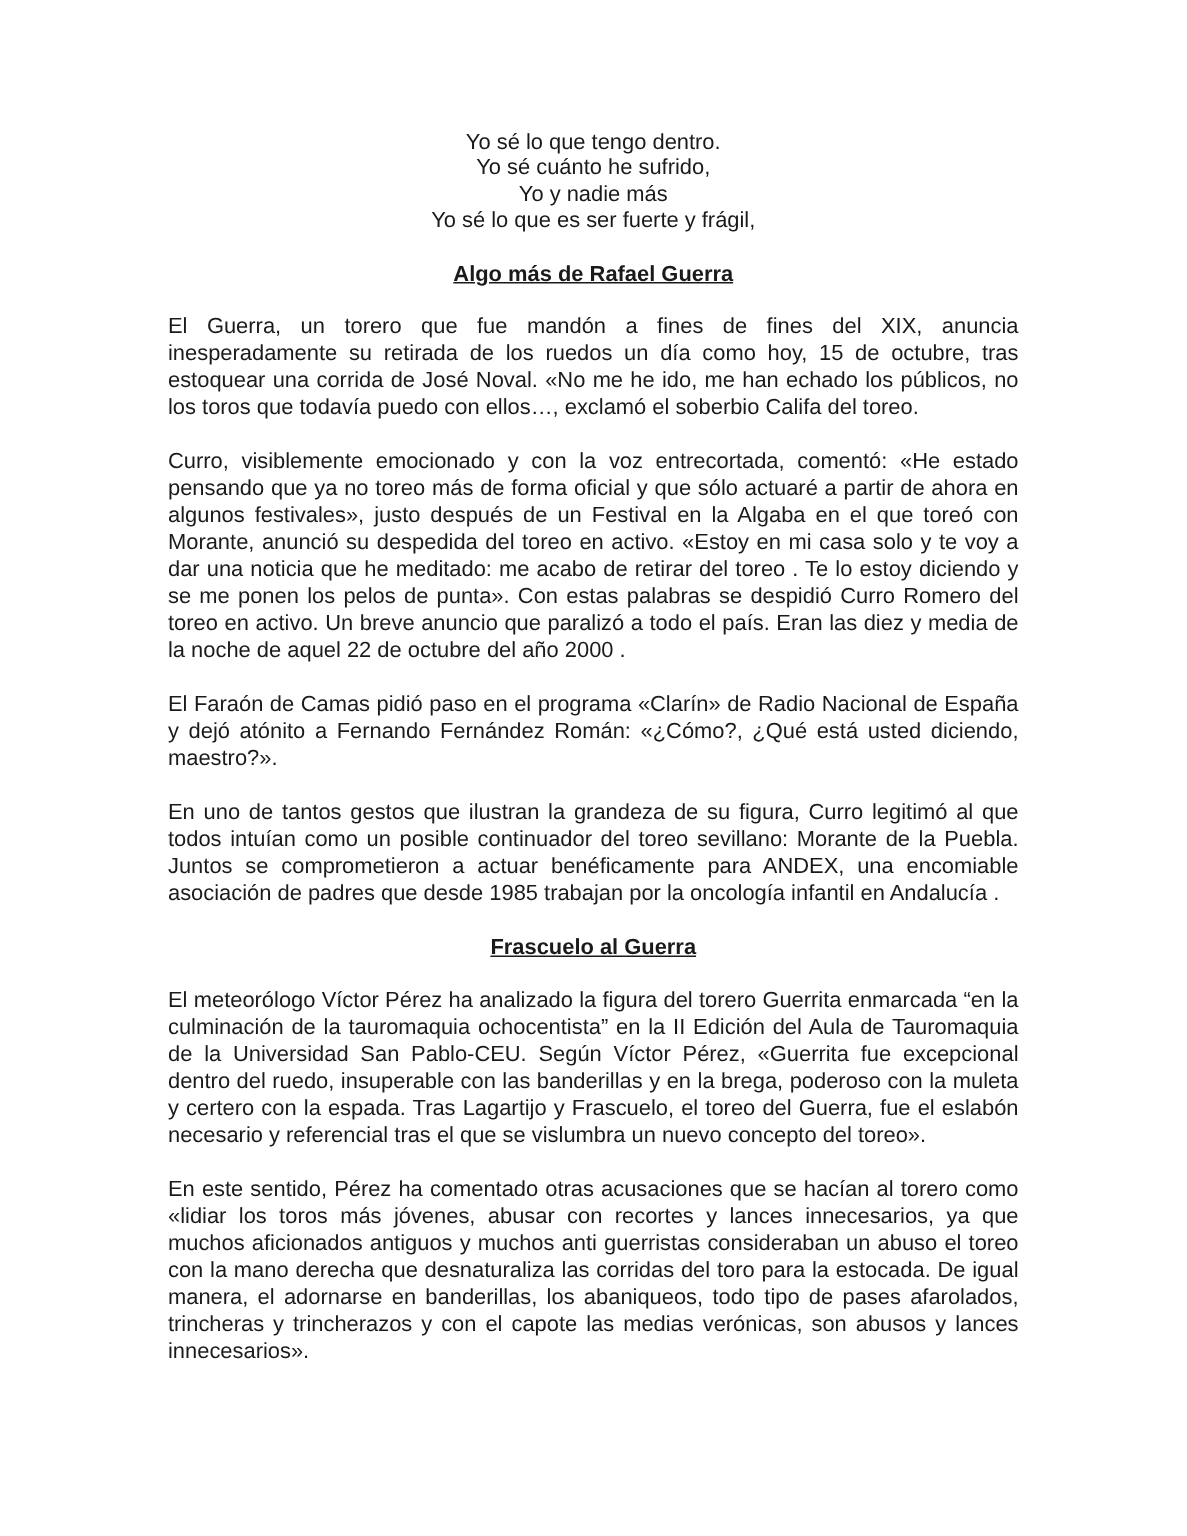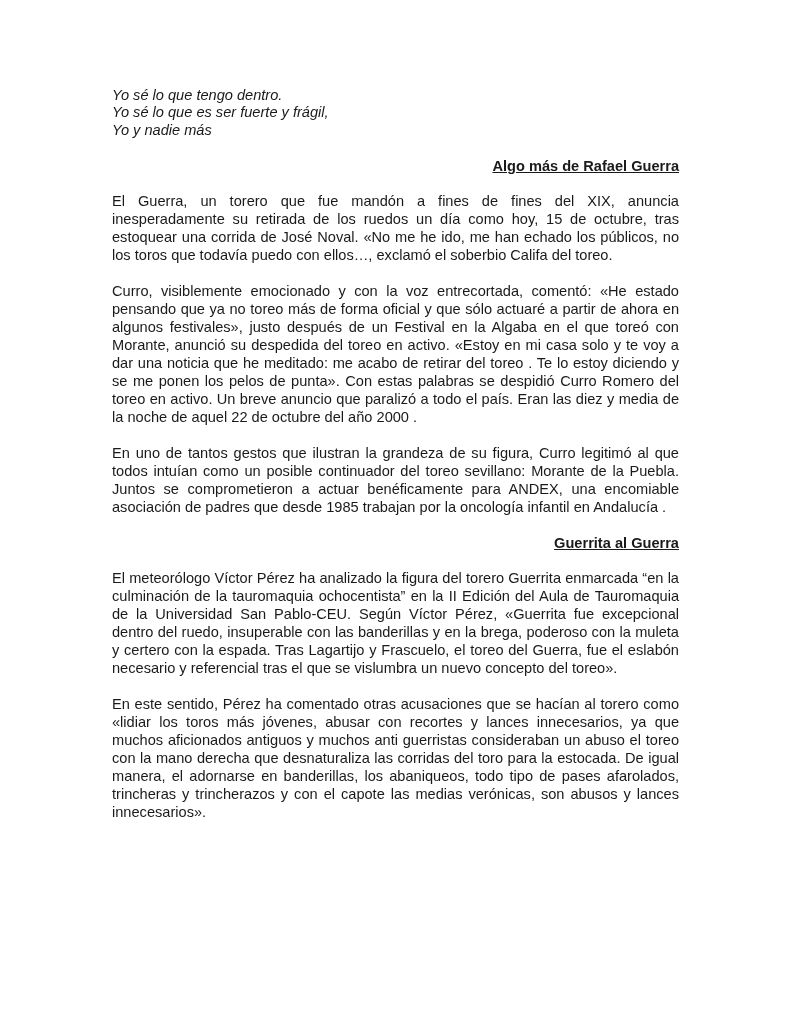--- a/index.html
+++ b/index.html
@@ -8,56 +8,58 @@
     position: absolute;
     left: 112px;
     top: 87px;
     width: 567px;
     font-family: "Liberation Sans", sans-serif;
     font-size: 14.6px;
     line-height: 18px;
     color: #1a1a1a;
   }
   .verse {
-    font-style: italic;
+    text-align: center;
     line-height: 17.3px;
     margin: 0;
   }
   .verse div { margin: 0; }
   h2 {
     font-size: 14.6px;
     font-weight: bold;
     text-decoration: underline;
-    text-align: right;
+    text-align: center;
     margin: 18px 0 17px 0;
     line-height: 18px;
   }
   p {
     margin: 0 0 18px 0;
     text-align: justify;
   }
 </style>
 </head>
 <body>
 
 <div class="page">
   <div class="verse">
     <div>Yo sé lo que tengo dentro.</div>
+    <div>Yo sé cuánto he sufrido,</div>
+    <div>Yo y nadie más</div>
     <div>Yo sé lo que es ser fuerte y frágil,</div>
-    <div>Yo y nadie más</div>
   </div>
 
   <section>
     <h2>Algo más de Rafael Guerra</h2>
     <p>El Guerra, un torero que fue mandón a fines de fines del XIX, anuncia inesperadamente su retirada de los ruedos un día como hoy, 15 de octubre, tras estoquear una corrida de José Noval. «No me he ido, me han echado los públicos, no los toros que todavía puedo con ellos…, exclamó el soberbio Califa del toreo.</p>
   </section>
 
   <section>
     <p>Curro, visiblemente emocionado y con la voz entrecortada, comentó: «He estado pensando que ya no toreo más de forma oficial y que sólo actuaré a partir de ahora en algunos festivales», justo después de un Festival en la Algaba en el que toreó con Morante, anunció su despedida del toreo en activo. «Estoy en mi casa solo y te voy a dar una noticia que he meditado: me acabo de retirar del toreo . Te lo estoy diciendo y se me ponen los pelos de punta». Con estas palabras se despidió Curro Romero del toreo en activo. Un breve anuncio que paralizó a todo el país. Eran las diez y media de la noche de aquel 22 de octubre del año 2000 .</p>
+    <p>El Faraón de Camas pidió paso en el programa «Clarín» de Radio Nacional de España y dejó atónito a Fernando Fernández Román: «¿Cómo?, ¿Qué está usted diciendo, maestro?».</p>
     <p>En uno de tantos gestos que ilustran la grandeza de su figura, Curro legitimó al que todos intuían como un posible continuador del toreo sevillano: Morante de la Puebla. Juntos se comprometieron a actuar benéficamente para ANDEX, una encomiable asociación de padres que desde 1985 trabajan por la oncología infantil en Andalucía .</p>
   </section>
 
   <section>
-    <h2>Guerrita al Guerra</h2>
+    <h2>Frascuelo al Guerra</h2>
     <p>El meteorólogo Víctor Pérez ha analizado la figura del torero Guerrita enmarcada “en la culminación de la tauromaquia ochocentista” en la II Edición del Aula de Tauromaquia de la Universidad San Pablo-CEU. Según Víctor Pérez, «Guerrita fue excepcional dentro del ruedo, insuperable con las banderillas y en la brega, poderoso con la muleta y certero con la espada. Tras Lagartijo y Frascuelo, el toreo del Guerra, fue el eslabón necesario y referencial tras el que se vislumbra un nuevo concepto del toreo».</p>
     <p>En este sentido, Pérez ha comentado otras acusaciones que se hacían al torero como «lidiar los toros más jóvenes, abusar con recortes y lances innecesarios, ya que muchos aficionados antiguos y muchos anti guerristas consideraban un abuso el toreo con la mano derecha que desnaturaliza las corridas del toro para la estocada. De igual manera, el adornarse en banderillas, los abaniqueos, todo tipo de pases afarolados, trincheras y trincherazos y con el capote las medias verónicas, son abusos y lances innecesarios».</p>
   </section>
 </div>
 
 </body></html>

